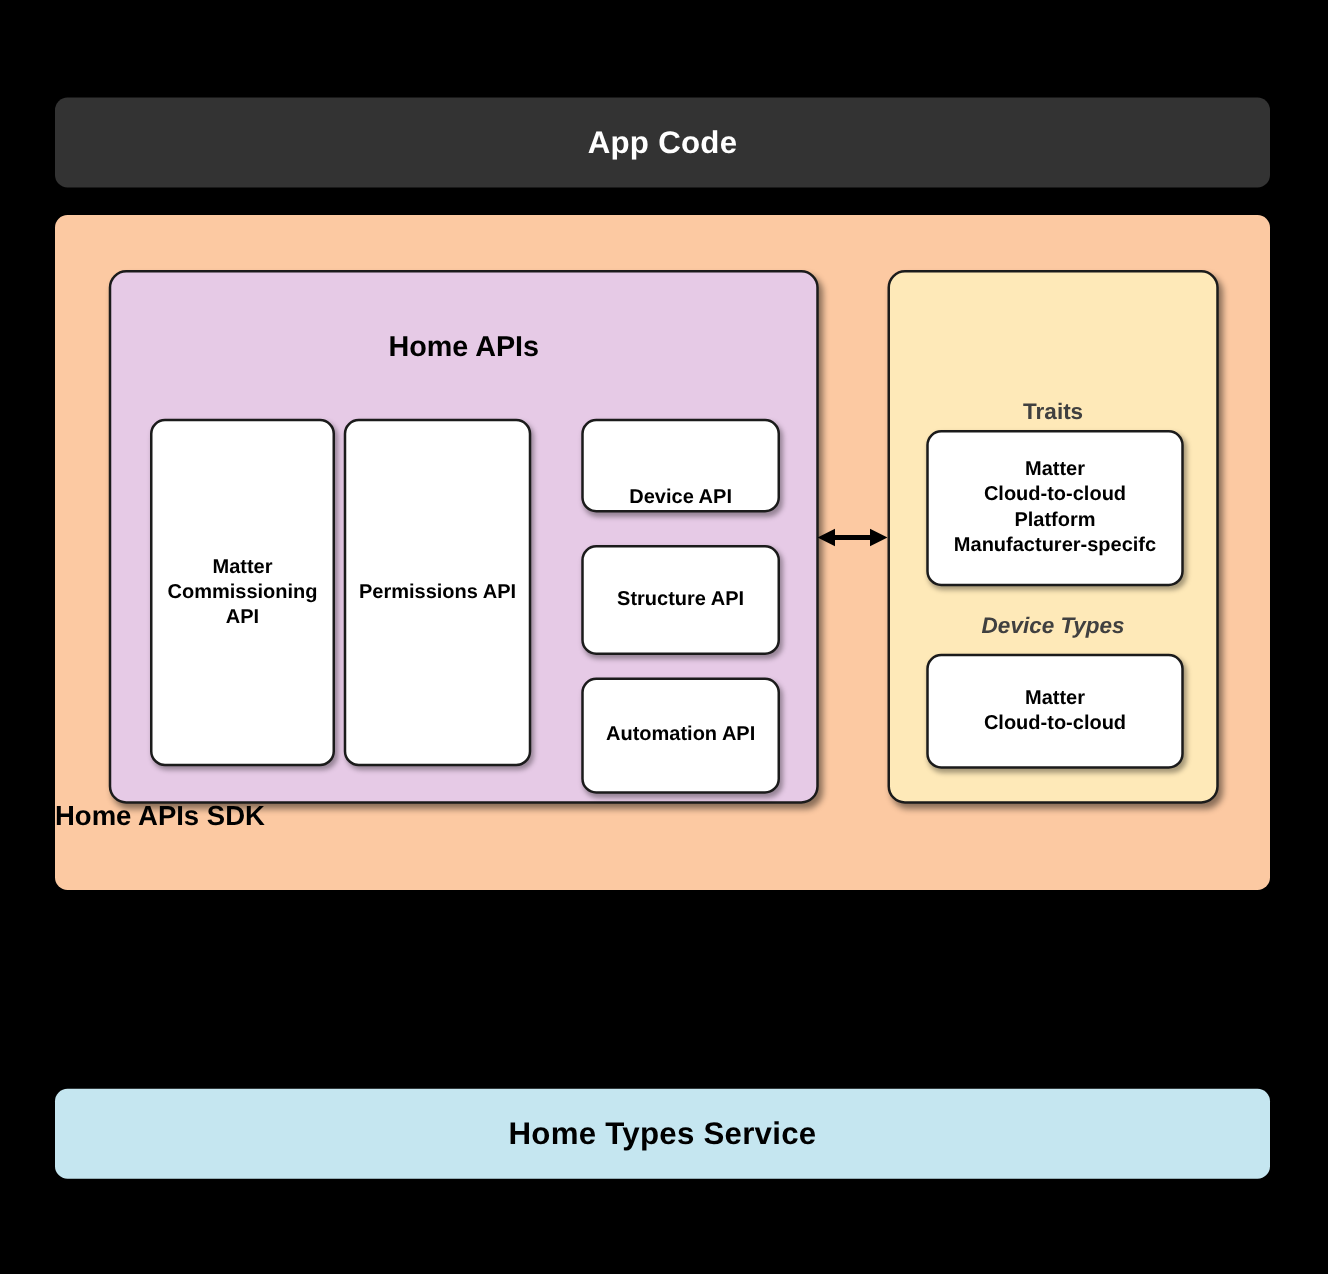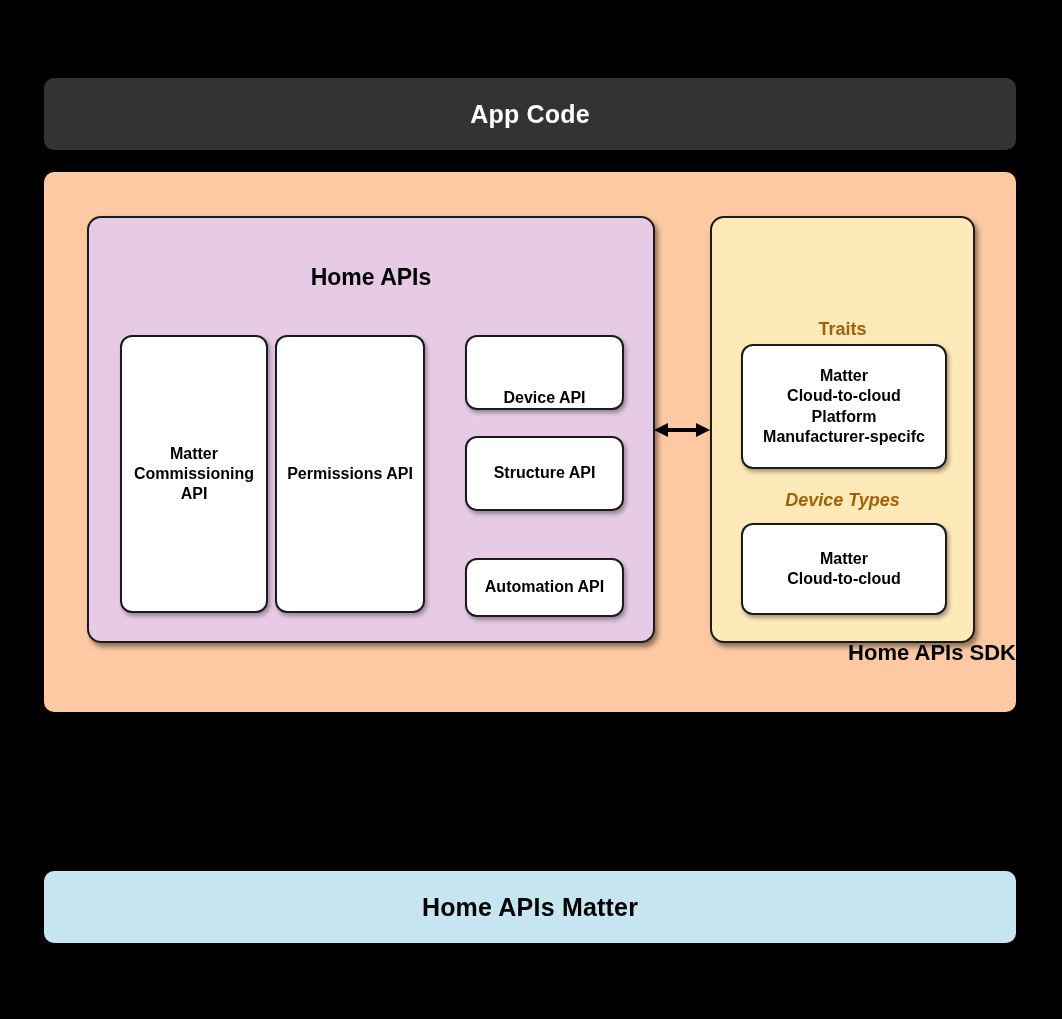--- a/index.html
+++ b/index.html
@@ -64,21 +64,21 @@
     background: #fcc9a2;
     border-radius: 10px;
     box-shadow: 3px 4px 6px rgba(0,0,0,0.55);
     box-sizing: border-box;
   }
   #sdk-label {
     position: absolute;
     left: 0;
     right: 0;
     top: 468px;
-    text-align: right;
+    text-align: left;
     font-size: 22px;
     font-weight: bold;
     color: #000000;
   }
 
   
   .panel {
     position: absolute;
     border: 2px solid #1b1b1b;
     border-radius: 14px;
@@ -158,37 +158,37 @@
     left: 376px;         
     top: 117px;
     width: 159px;
     height: 75px;
     align-items: flex-end;
   }
   #structure-api-box {
     left: 376px;
     top: 218px;          
     width: 159px;
-    height: 75px;
+    height: 88px;
   }
   #automation-api-box {
     left: 376px;
-    top: 340px;          
+    top: 324px;          
     width: 159px;
-    height: 59px;
+    height: 93px;
   }
 
   
   .subsection-title {
     position: absolute;
     left: 0; right: 0;
     text-align: center;
     font-size: 18px;
     font-weight: bold;
-    color: #a16207;
+    color: #404040;
   }
   #traits-title { top: 101px; }           
   #device-types-title { top: 272px; font-style: italic; }     
 
   #traits-box {
     left: 29px;          
     top: 126px;          
     width: 206px;
     height: 125px;
   }
@@ -267,16 +267,16 @@
       <div class="api-box" id="device-types-box">
         <span class="api-box-label">Matter
 Cloud-to-cloud</span>
       </div>
     </div>
 
     <div id="sdk-label">Home APIs SDK</div>
   </div>
 
   <div class="band" id="home-apis-service-bar">
-    <span class="band-label">Home APIs Matter</span>
+    <span class="band-label">Home Types Service</span>
   </div>
 
 </div>
 
 </body></html>

